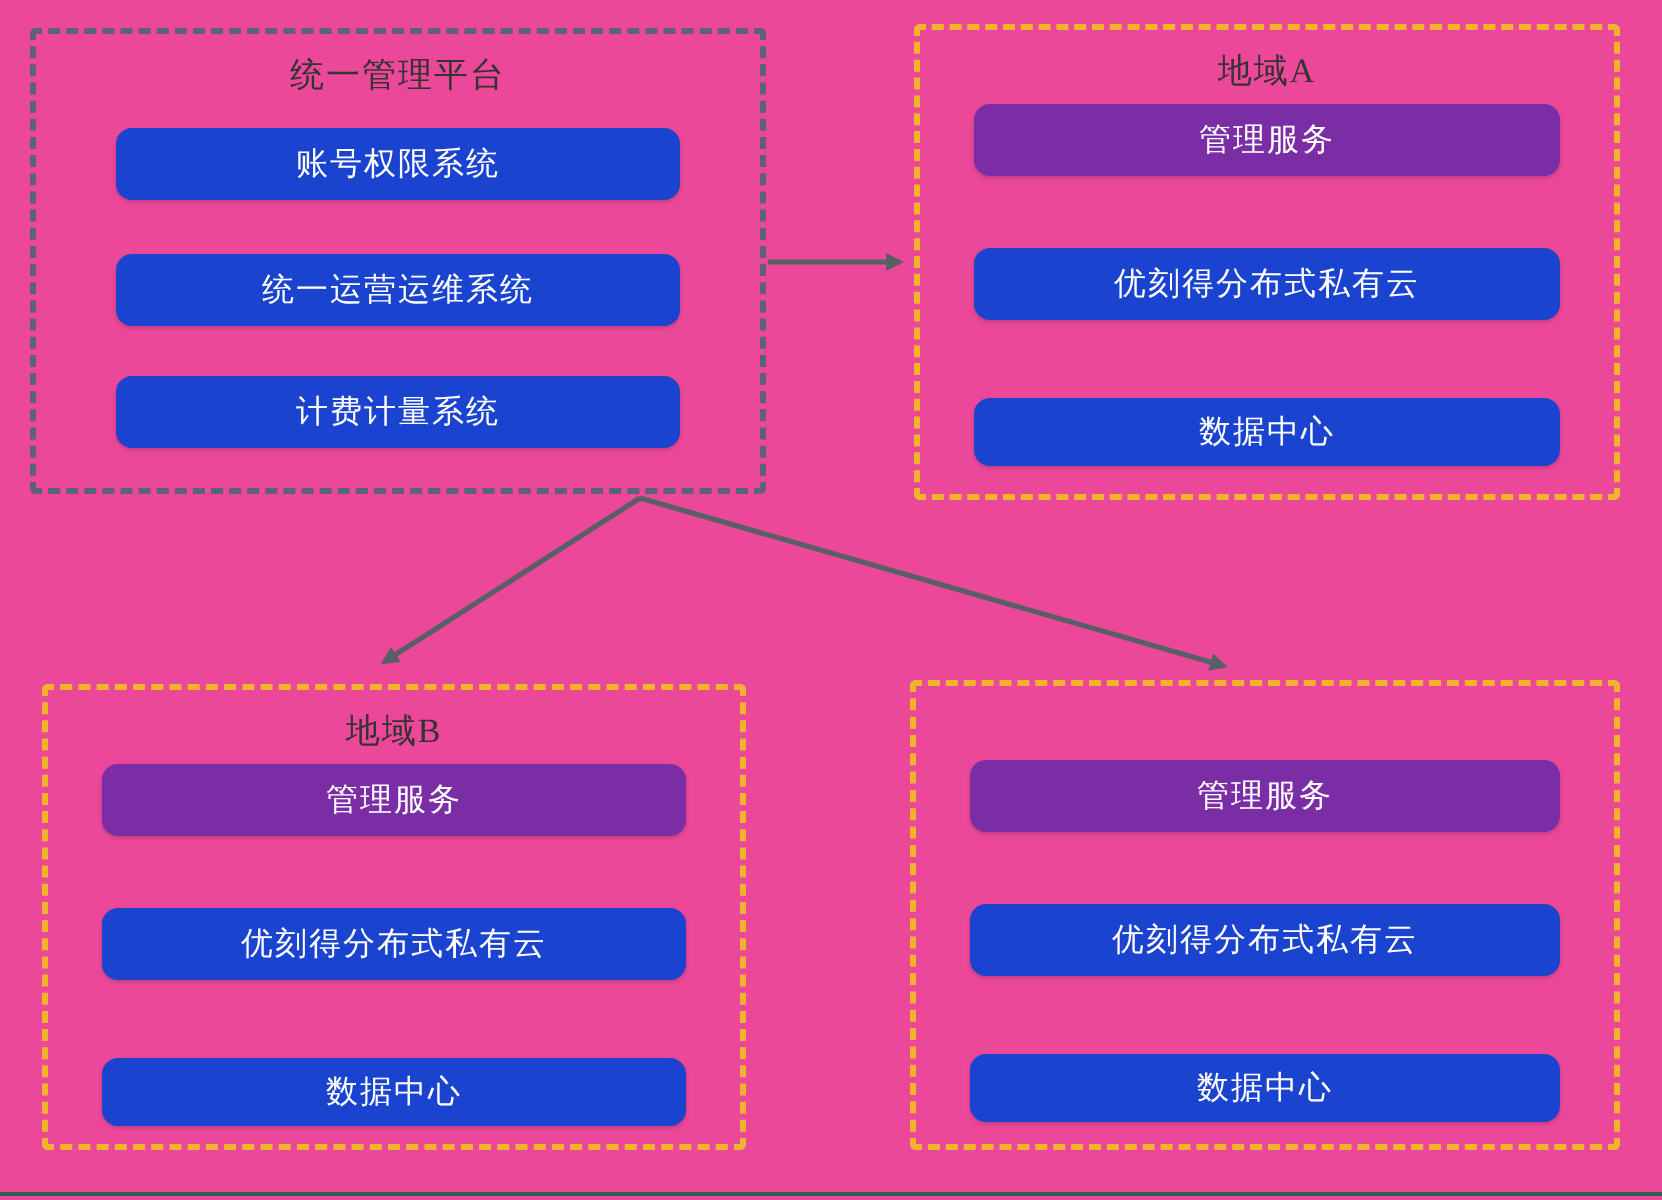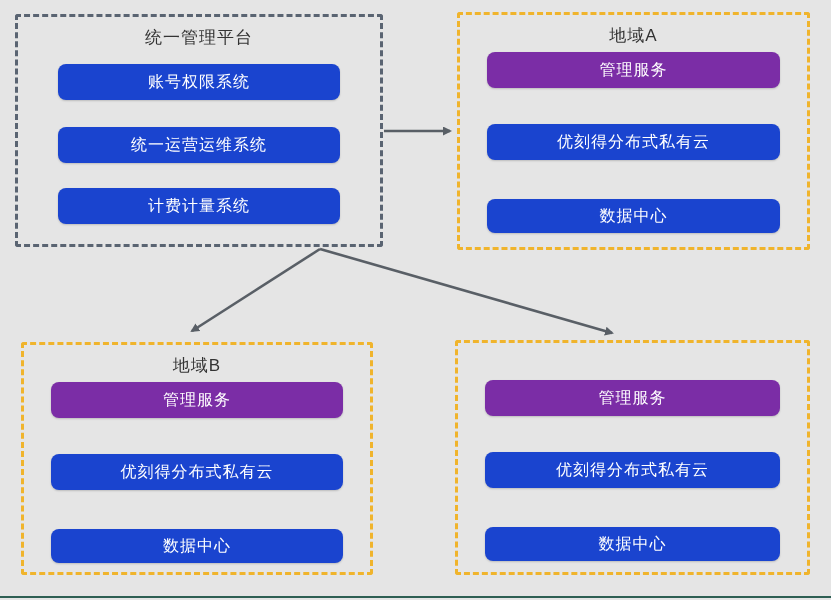--- a/index.html
+++ b/index.html
@@ -1,35 +1,36 @@
 <!DOCTYPE html>
 <html><head>
 <meta charset="utf-8">
 <style>
   html, body { margin: 0; padding: 0; background: #ffffff; }
   * { box-sizing: border-box; }
   #canvas {
     position: relative;
     width: 831px;
     height: 600px;
-    background: #e5e5e5;
+    background: #ec4899;
     overflow: hidden;
     font-family: "Liberation Sans", "DejaVu Sans", sans-serif;
   }
   .group-box {
     position: absolute;
     border-radius: 3px;
     background: transparent;
   }
   .platform-box {
     left: 15px; top: 14px; width: 368px; height: 233px;
     border: 3px dashed #5a6472;
   }
   .region-box {
     border: 3px dashed #f0b42c;
+    font-family: Liberation Serif, serif;
   }
   .region-a { left: 457px; top: 12px;  width: 353px; height: 238px; }
   .region-b { left: 21px;  top: 342px; width: 352px; height: 233px; }
   .region-c { left: 455px; top: 340px; width: 355px; height: 235px; }
   .box-title {
     position: absolute;
     top: 9px; left: 0; right: 0;
     text-align: center;
     font-size: 17px;
     color: #333333;

